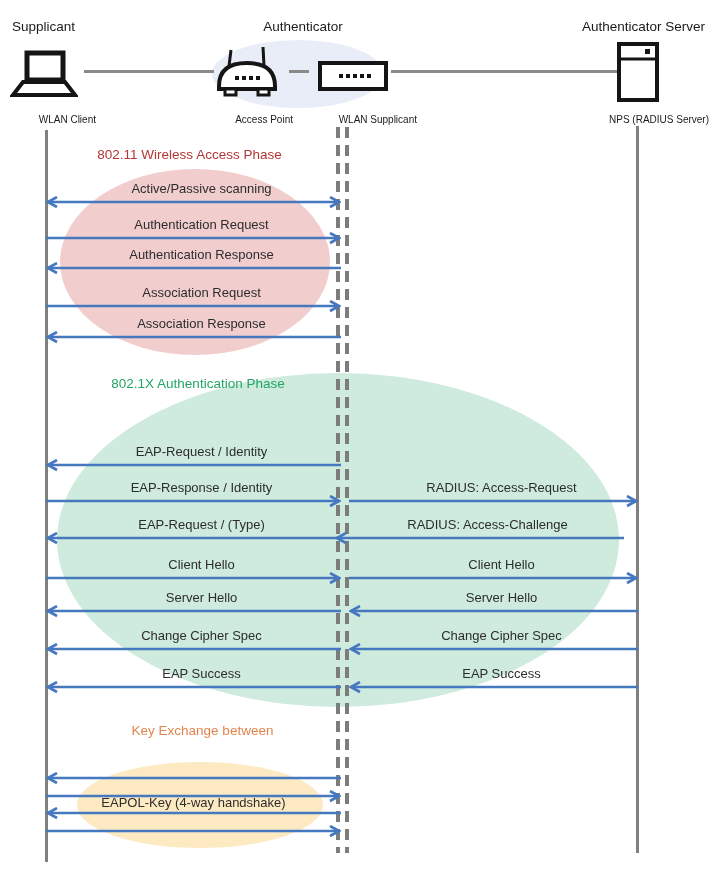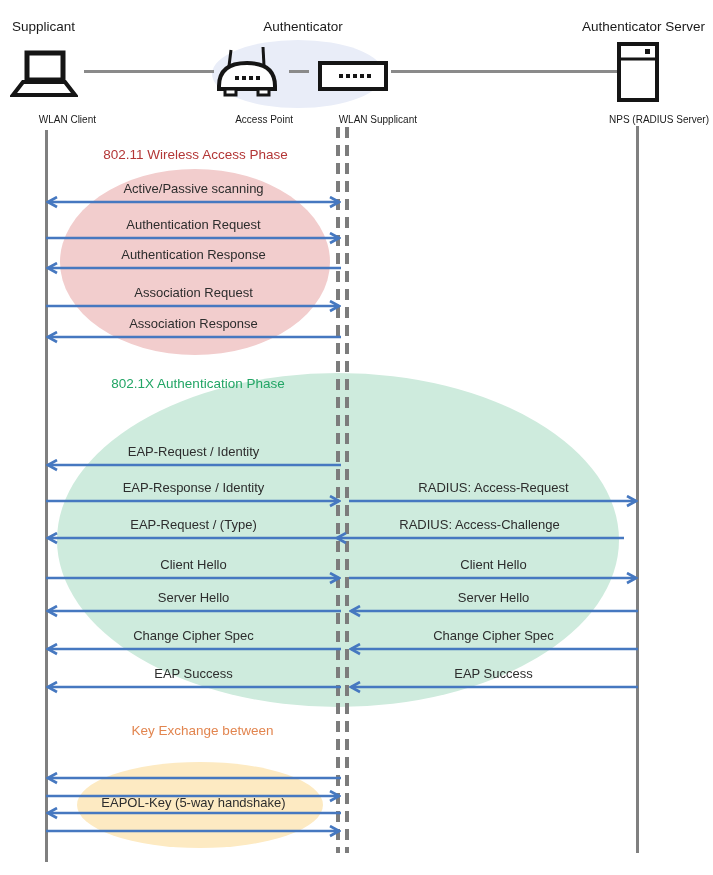--- a/index.html
+++ b/index.html
@@ -10,21 +10,21 @@
   .el-p1   {left:60px;top:169px;width:270px;height:186px;background:#f2cdcd;}
   .el-p2   {left:57px;top:373px;width:562px;height:334px;background:#ceebdd;}
   .el-p3   {left:77px;top:762px;width:246px;height:86px;background:#fdeac2;}
   .lifeline{position:absolute;width:3px;background:#808080;}
   .dashline{position:absolute;width:4px;
             background:repeating-linear-gradient(to bottom,#7c7c7c 0 11px,transparent 11px 18px);}
   .hline{position:absolute;height:3px;background:#8a8a8a;top:70px;}
   .role{position:absolute;top:19px;font-size:13.5px;color:#1a1a1a;white-space:nowrap;}
   .actor-lbl{position:absolute;top:114px;font-size:10px;color:#1a1a1a;text-align:right;white-space:nowrap;}
   .icon{position:absolute;}
-  .msg{position:absolute;height:28px;}
+  .msg{position:absolute;height:28px;padding-left:16px;}
   .lbl{position:absolute;left:0;right:0;top:0;height:16px;line-height:16px;text-align:center;
        font-size:13px;color:#2d2d2d;white-space:nowrap;}
   .arr{position:absolute;left:0;right:0;top:15px;height:13px;}
   .arr svg{display:block;}
   .arr-solo{position:absolute;height:13px;}
   .ph-title{position:absolute;text-align:center;font-size:13.5px;height:16px;line-height:16px;white-space:nowrap;}
   .ph1{color:#b33636;}
   .ph2{color:#22a565;}
   .ph3{color:#e2854f;margin-left:9px;}
 </style>
@@ -78,21 +78,21 @@
     <rect x="2" y="2" width="38" height="56" fill="#fff" stroke="#151515" stroke-width="4"></rect>
     <line x1="4" y1="17" x2="38" y2="17" stroke="#151515" stroke-width="3"></line>
     <rect x="28" y="7" width="5" height="5" fill="#151515"></rect>
   </svg>
 
   <div class="actor-lbl" style="left:4px;width:92px;">WLAN Client</div>
   <div class="actor-lbl" style="left:193px;width:100px;">Access Point</div>
   <div class="actor-lbl" style="left:307px;width:110px;">WLAN Supplicant</div>
   <div class="actor-lbl" style="left:567px;width:142px;">NPS (RADIUS Server)</div>
 
-  <div class="ph-title ph1" style="left:48px;width:295px;top:147px;">802.11 Wireless Access Phase</div>
+  <div class="ph-title ph1" style="left:42px;width:295px;top:147px;">802.11 Wireless Access Phase</div>
   <div class="ph-title ph2" style="left:48px;width:300px;top:376px;">802.1X Authentication Phase</div>
   <div class="ph-title ph3" style="left:46px;width:295px;top:723px;">Key Exchange between</div>
 
   <div class="msg" style="left:46px;width:295px;top:181px;">
     <div class="lbl">Active/Passive scanning</div>
     <div class="arr">
         <svg width="295" height="13" viewBox="0 0 295 13">
           <line x1="2" y1="6" x2="293" y2="6" stroke="#4678c0" stroke-width="2.3"></line>
           <path d="M284 1 L293 6 L284 11" stroke="#4678c0" stroke-width="2.6" fill="none"></path>
           <path d="M11 1 L2 6 L11 11" stroke="#4678c0" stroke-width="2.6" fill="none"></path>
@@ -255,21 +255,21 @@
   </div>
 
   <div class="arr-solo" style="left:46px;width:295px;top:771px;"><svg width="295" height="13" viewBox="0 0 295 13">
         <line x1="2" y1="6" x2="295" y2="6" stroke="#4678c0" stroke-width="2.3"></line>
         <path d="M11 1 L2 6 L11 11" stroke="#4678c0" stroke-width="2.6" fill="none"></path>
       </svg></div>
   <div class="arr-solo" style="left:46px;width:295px;top:789px;"><svg width="295" height="13" viewBox="0 0 295 13">
         <line x1="0" y1="6" x2="293" y2="6" stroke="#4678c0" stroke-width="2.3"></line>
         <path d="M284 1 L293 6 L284 11" stroke="#4678c0" stroke-width="2.6" fill="none"></path>
       </svg></div>
-  <div class="lbl" style="position:absolute;left:46px;width:295px;top:795px;">EAPOL-Key (5-way handshake)</div>
+  <div class="lbl" style="position:absolute;left:46px;width:295px;top:795px;">EAPOL-Key (4-way handshake)</div>
   <div class="arr-solo" style="left:46px;width:295px;top:806px;"><svg width="295" height="13" viewBox="0 0 295 13">
         <line x1="2" y1="6" x2="295" y2="6" stroke="#4678c0" stroke-width="2.3"></line>
         <path d="M11 1 L2 6 L11 11" stroke="#4678c0" stroke-width="2.6" fill="none"></path>
       </svg></div>
   <div class="arr-solo" style="left:46px;width:295px;top:824px;"><svg width="295" height="13" viewBox="0 0 295 13">
         <line x1="0" y1="6" x2="293" y2="6" stroke="#4678c0" stroke-width="2.3"></line>
         <path d="M284 1 L293 6 L284 11" stroke="#4678c0" stroke-width="2.6" fill="none"></path>
       </svg></div>
 
 </div>

